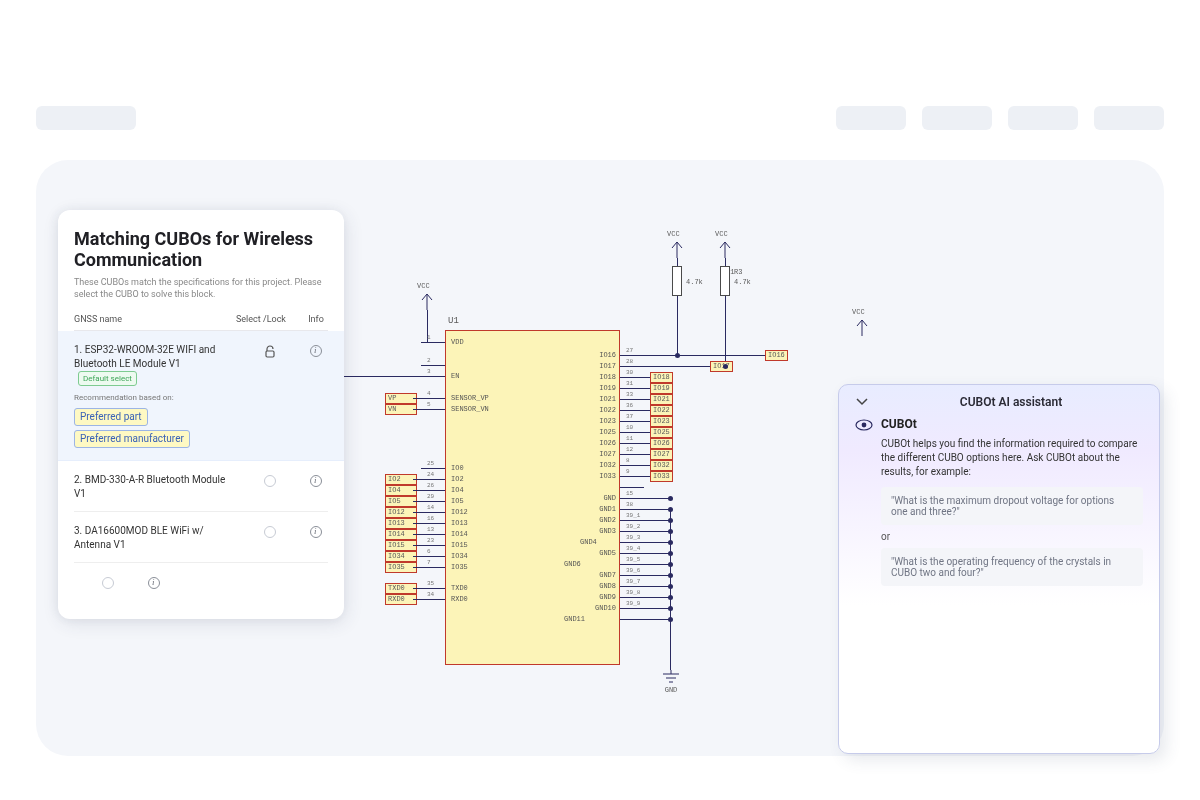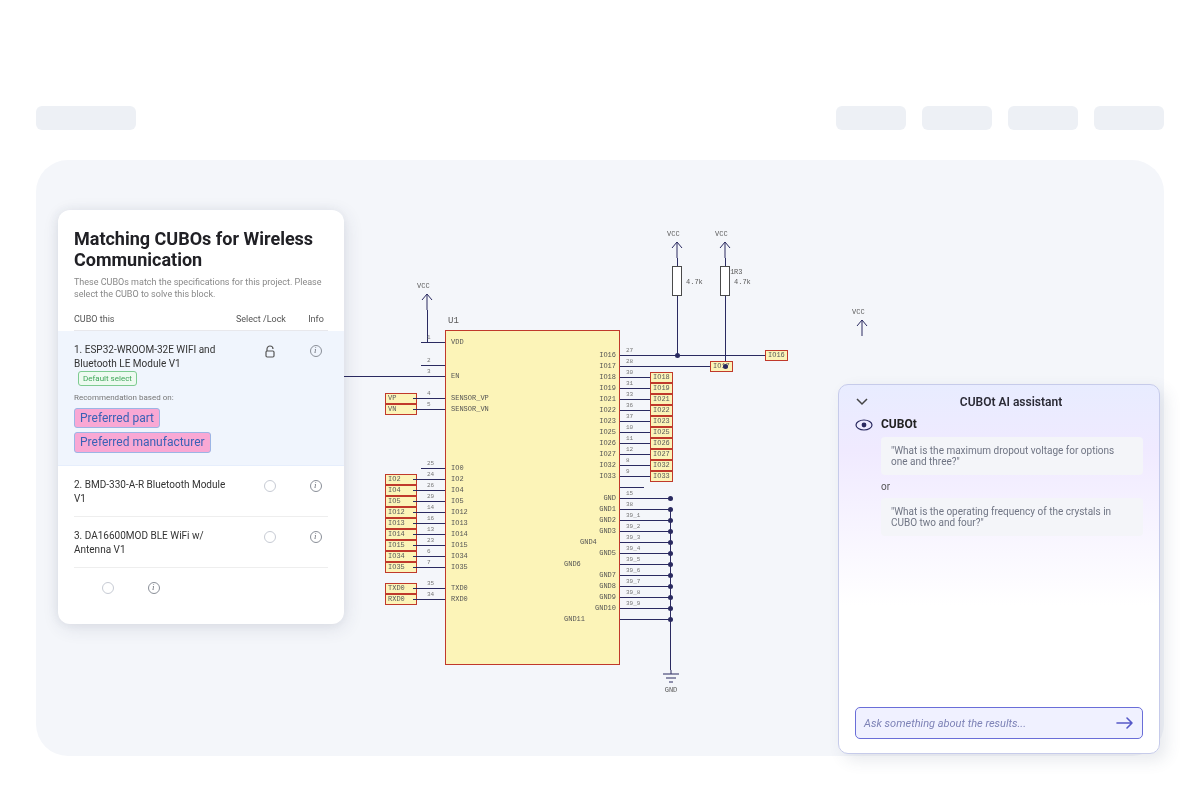--- a/index.html
+++ b/index.html
@@ -161,23 +161,23 @@
   border: 1px solid #7ecb91;
   background: #edfaf0;
   border-radius: 3px;
   padding: 1px 4px;
   margin-left: 4px;
   vertical-align: 1px;
 }
 .rec-heading { font-size: 8px; color: #777; margin-top: 6px; }
 .pref-chip {
   display: inline-block;
-  font-size: 12px; color: #3a62b6;
+  font-size: 10px; color: #3a62b6;
   border: 1px solid #9cb5e5;
-  background: #f9a8d4;
+  background: #fef9c3;
   border-radius: 3px;
   padding: 1px 5px;
   margin-right: 4px;
   margin-top: 4px;
 }
 .radio-empty {
   width: 12px; height: 12px;
   border: 1px solid #c7cbd4;
   border-radius: 50%;
 }
@@ -525,21 +525,21 @@
     <div class="wire wire-h" style="left: 250px; top: 399px; width: 24px;"></div>
     <div class="pin-txt" style="left: 194px; top: 395px; width: 36px; text-align: left;">GND11</div>
     <div class="wire wire-h" style="left: 274px; top: 399px; width: 26px;"></div>
     <div class="junction" style="left: 298px; top: 397px;"></div>
   </div>
 
 <div class="panel">
   <h2>Matching CUBOs for Wireless Communication</h2>
   <div class="subdesc">These CUBOs match the specifications for this project. Please select the CUBO to solve this block.</div>
   <div class="panel-header-row">
-    <div class="col-name">CUBO this</div>
+    <div class="col-name">GNSS name</div>
     <div class="col-sel">Select /Lock</div>
     <div class="col-info">Info</div>
   </div>
 
   <div class="cubo-item main">
     <div class="col-name">
       <span>1. ESP32-WROOM-32E WIFI and Bluetooth LE Module V1</span>
       <span class="default-badge">Default select</span>
       <div class="rec-heading">Recommendation based on:</div>
       <span class="pref-chip">Preferred part</span>
@@ -598,25 +598,18 @@
   <div class="chat-body">
     <div class="bot-row">
       <span class="eye">
         <svg width="18" height="12" viewBox="0 0 18 12">
             <ellipse cx="9" cy="6" rx="8" ry="5" fill="none" stroke="#2a2a60" stroke-width="1.2"></ellipse>
             <circle cx="9" cy="6" r="2.4" fill="#2a2a60"></circle>
           </svg>
       </span>
       <span class="bn">CUBOt</span>
     </div>
+    <div class="bot-desc">CUBOt helps you find the information required to compare the different CUBO options here. Ask CUBOt about the results, for example:</div>
     <div class="quote">"What is the maximum dropout voltage for options one and three?"</div>
     <div class="or-sep">or</div>
     <div class="quote">"What is the operating frequency of the crystals in CUBO two and four?"</div>
   </div>
-  <div class="chat-input">
-    <span class="ph">Ask something about the results...</span>
-    <span class="send">
-      <svg width="18" height="14" viewBox="0 0 18 14">
-          <path d="M1 7 L16 7 M11 2 L16 7 L11 12" fill="none" stroke="#5558c8" stroke-width="1.6" stroke-linecap="round" stroke-linejoin="round"></path>
-        </svg>
-    </span>
-  </div>
 </div>
 
 </body></html>

